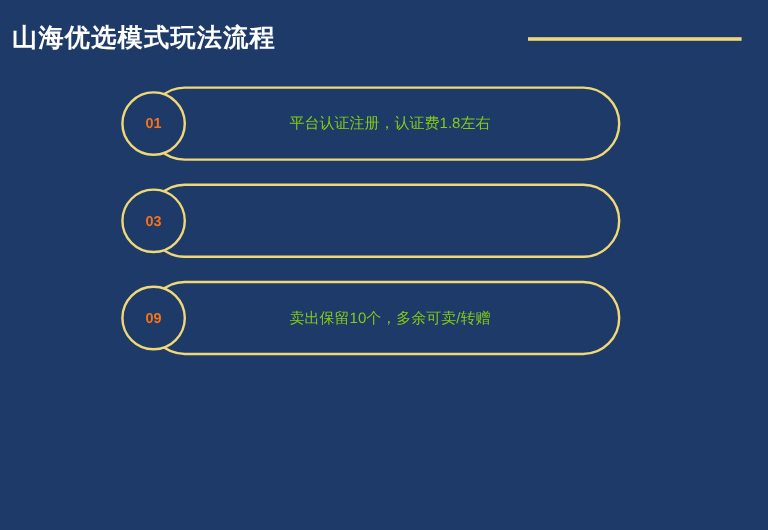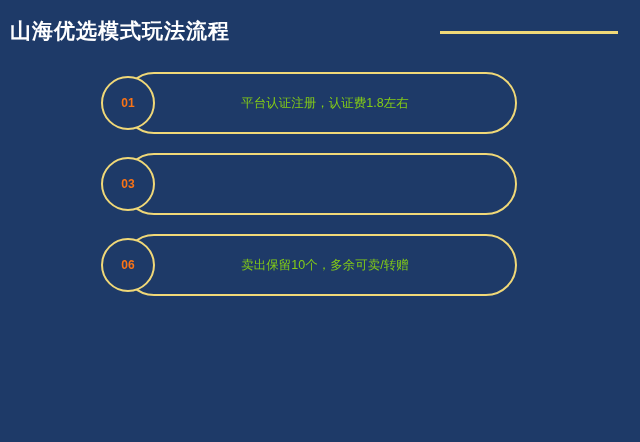--- a/index.html
+++ b/index.html
@@ -117,18 +117,18 @@
       <div class="badge">01</div>
       <div class="step-text">平台认证注册，认证费1.8左右</div>
     </div>
 
 
     <div class="step">
       <div class="badge">03</div>
     </div>
 
     <div class="step">
-      <div class="badge">06</div>
+      <div class="badge">09</div>
       <div class="step-text">卖出保留10个，多余可卖/转赠</div>
     </div>
 
   </div>
 </div>
 
 </body></html>

